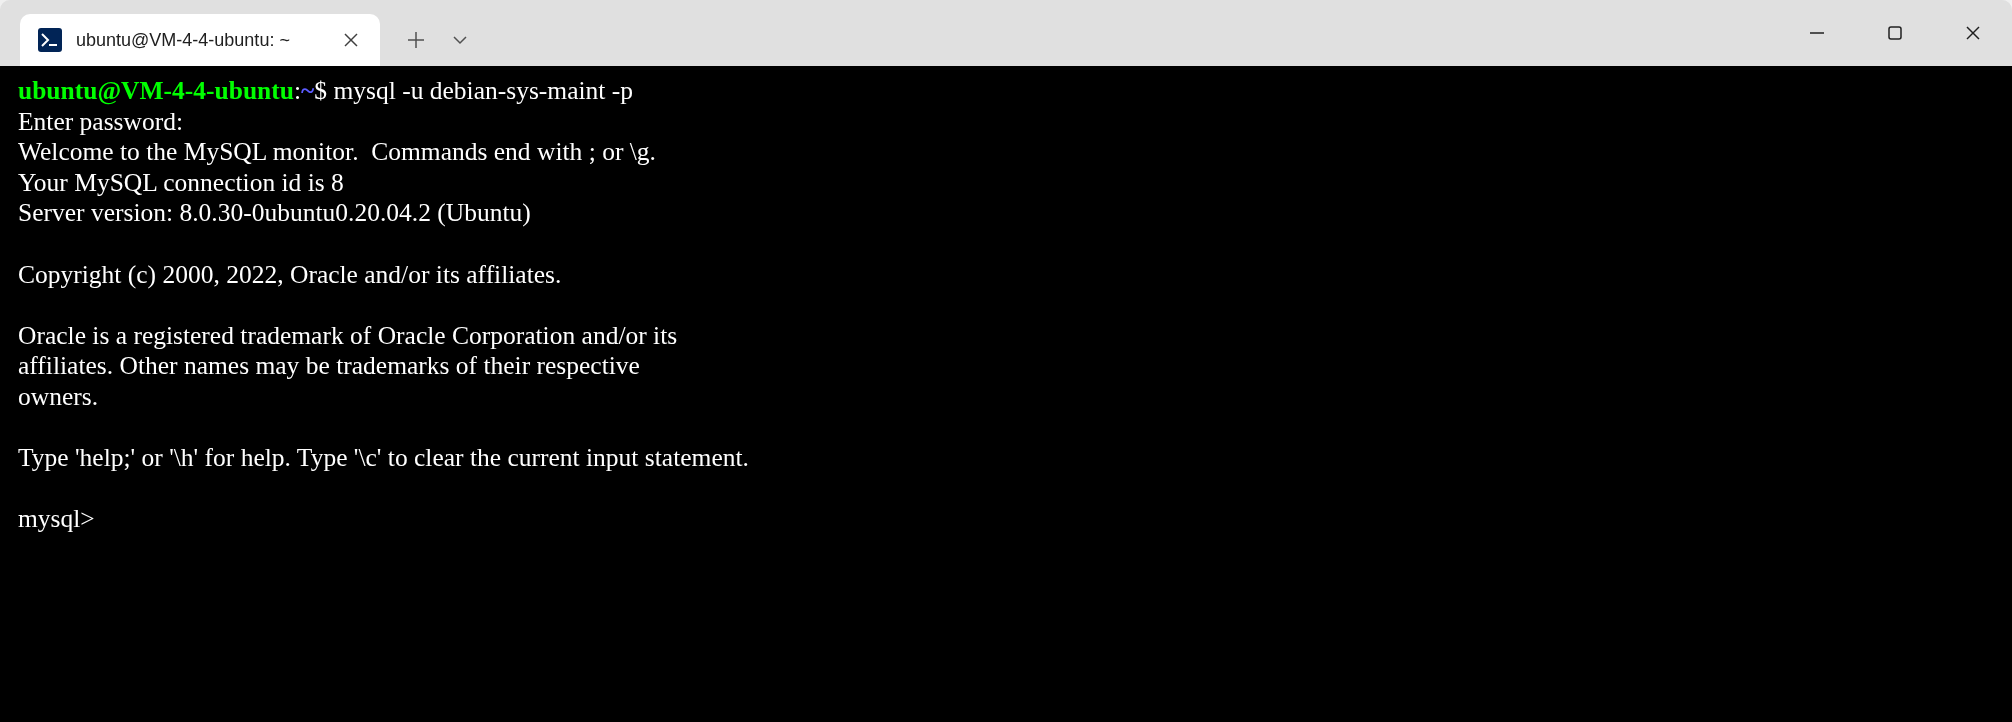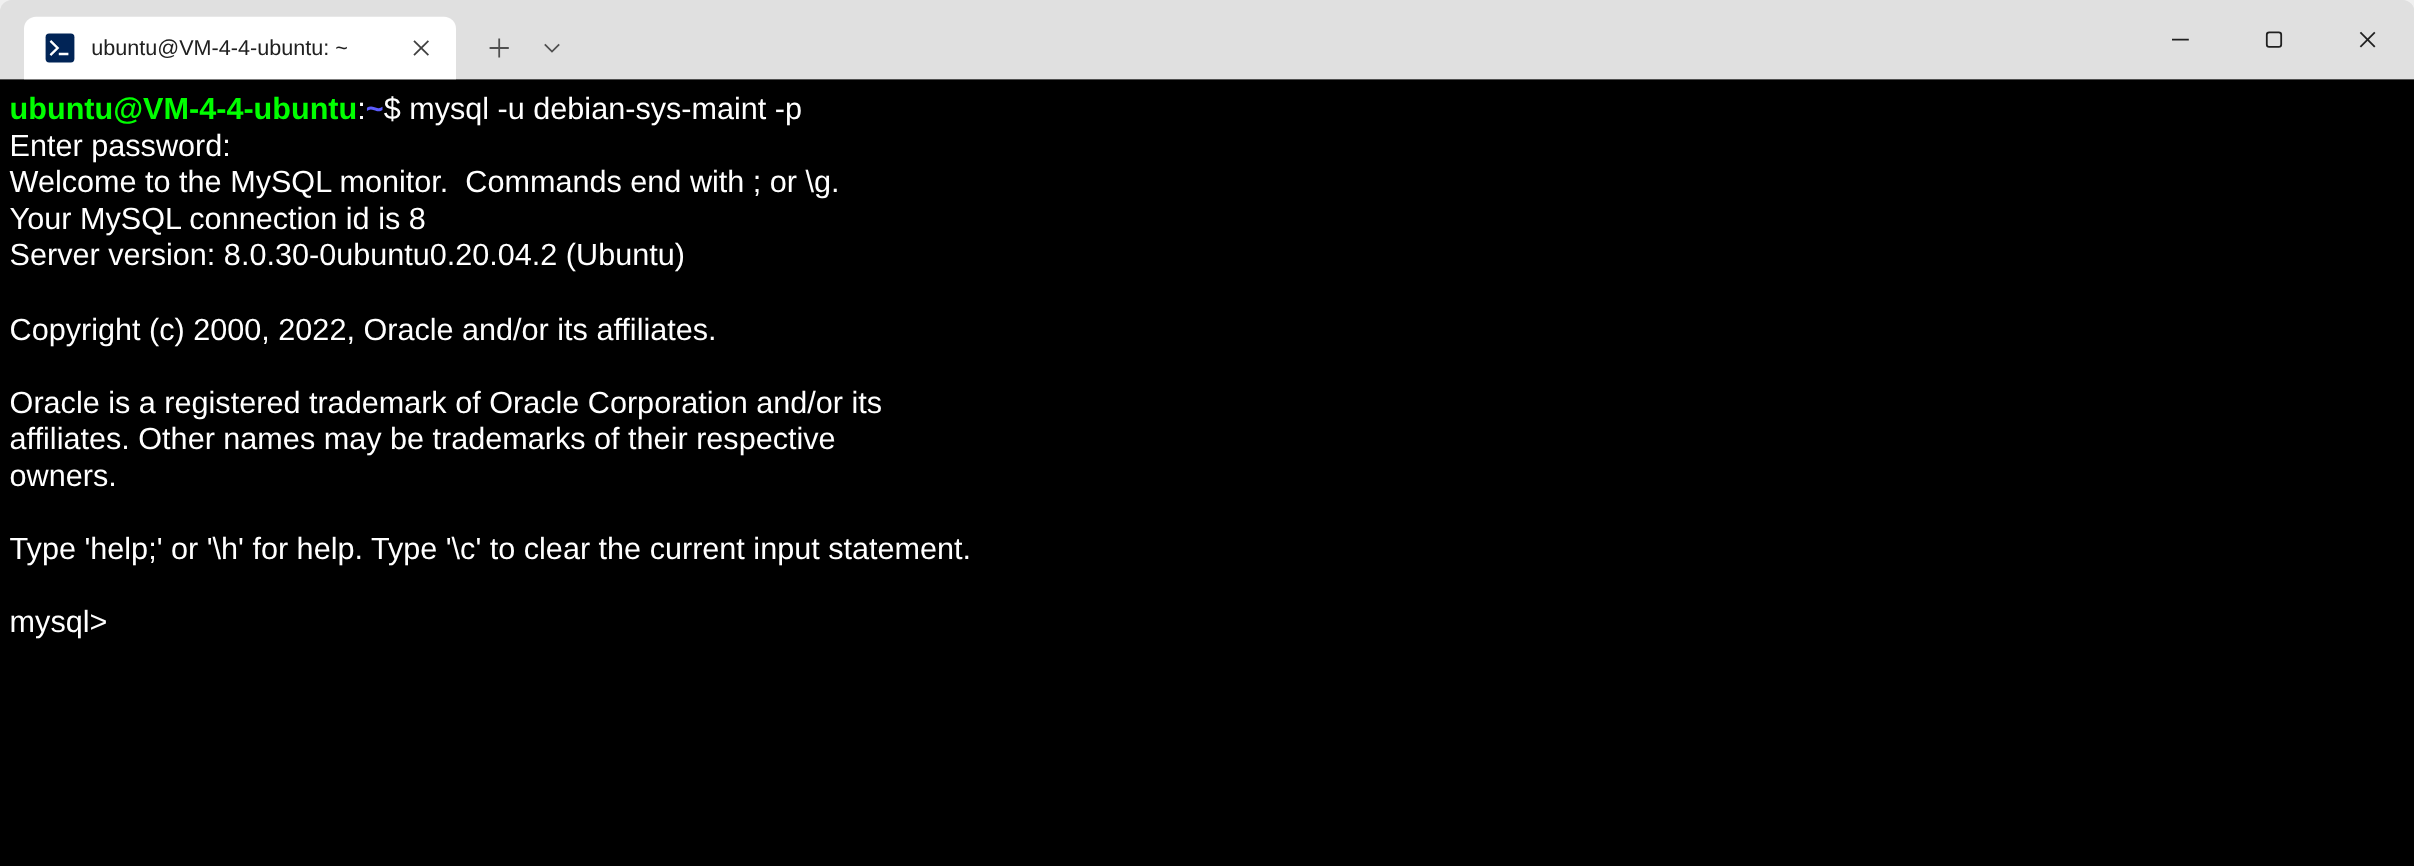--- a/index.html
+++ b/index.html
@@ -113,22 +113,22 @@
       height: 100%;
       display: flex;
       align-items: center;
       justify-content: center;
       color: #202020;
       cursor: pointer;
     }
     .terminal {
       flex: 1;
       background: #000000;
-      padding: 10px 8px;
-      font-family: Liberation Sans, sans-serif;
+      padding: 10px 18px;
+      font-family: Liberation Serif, serif;
       font-size: 25.5px;
       line-height: 1.2;
       color: #ffffff;
       overflow: hidden;
       white-space: pre;
     }
     .prompt-user {
       color: #00ff00;
       font-weight: bold;
     }

